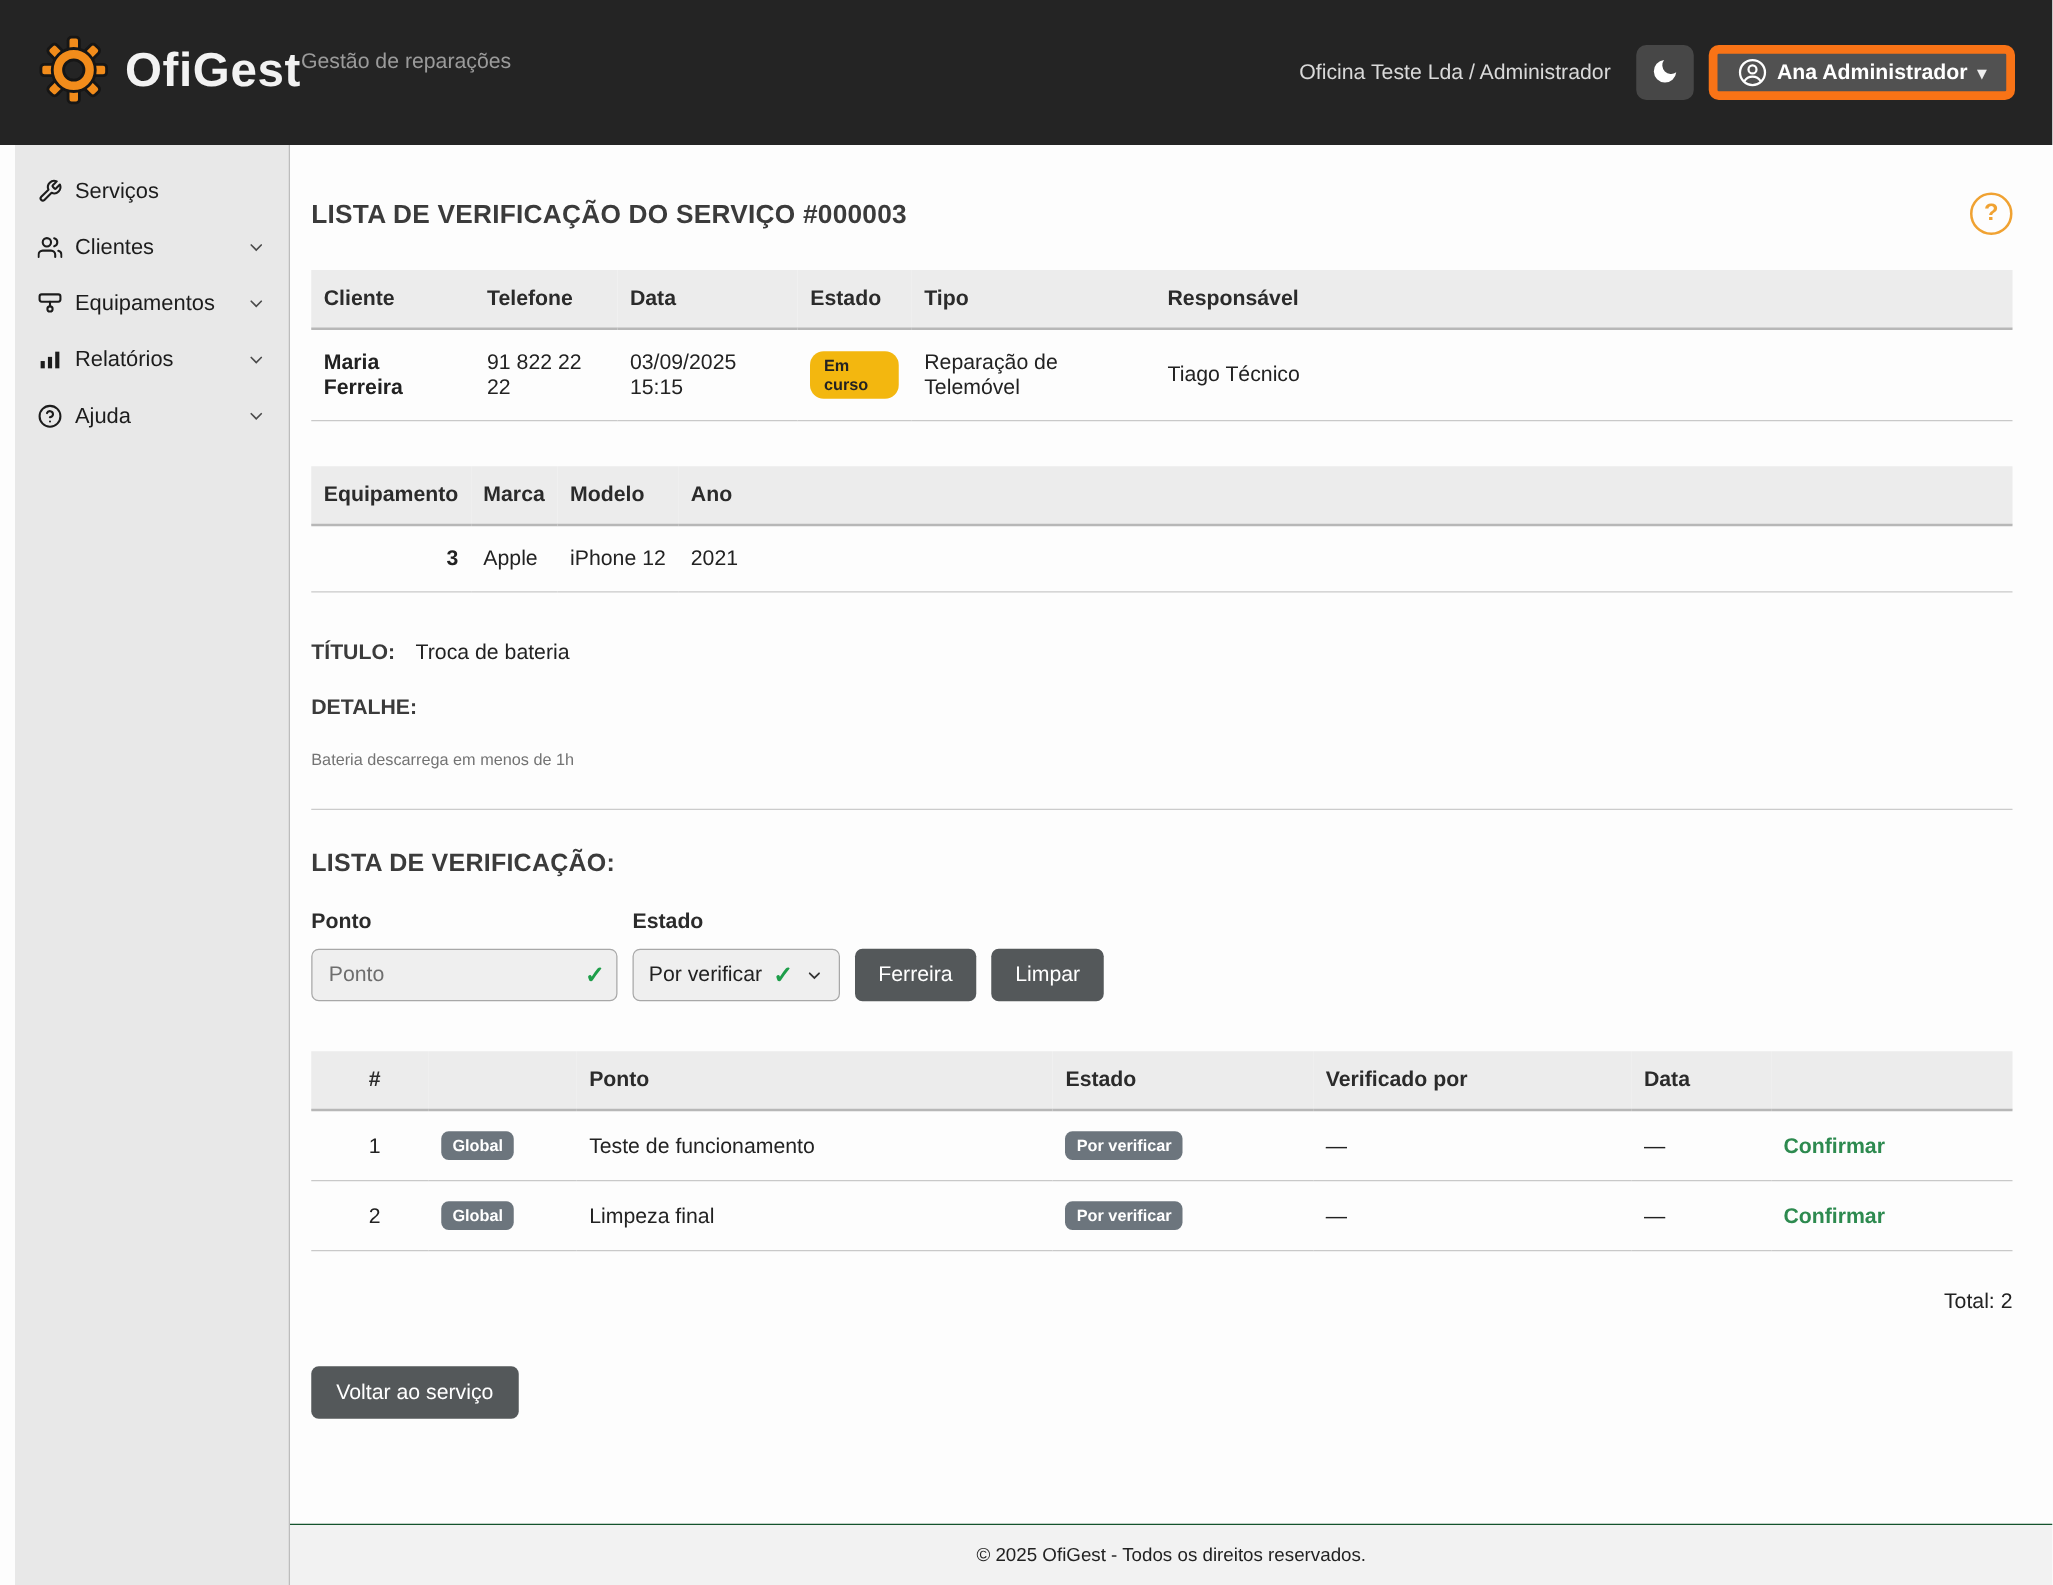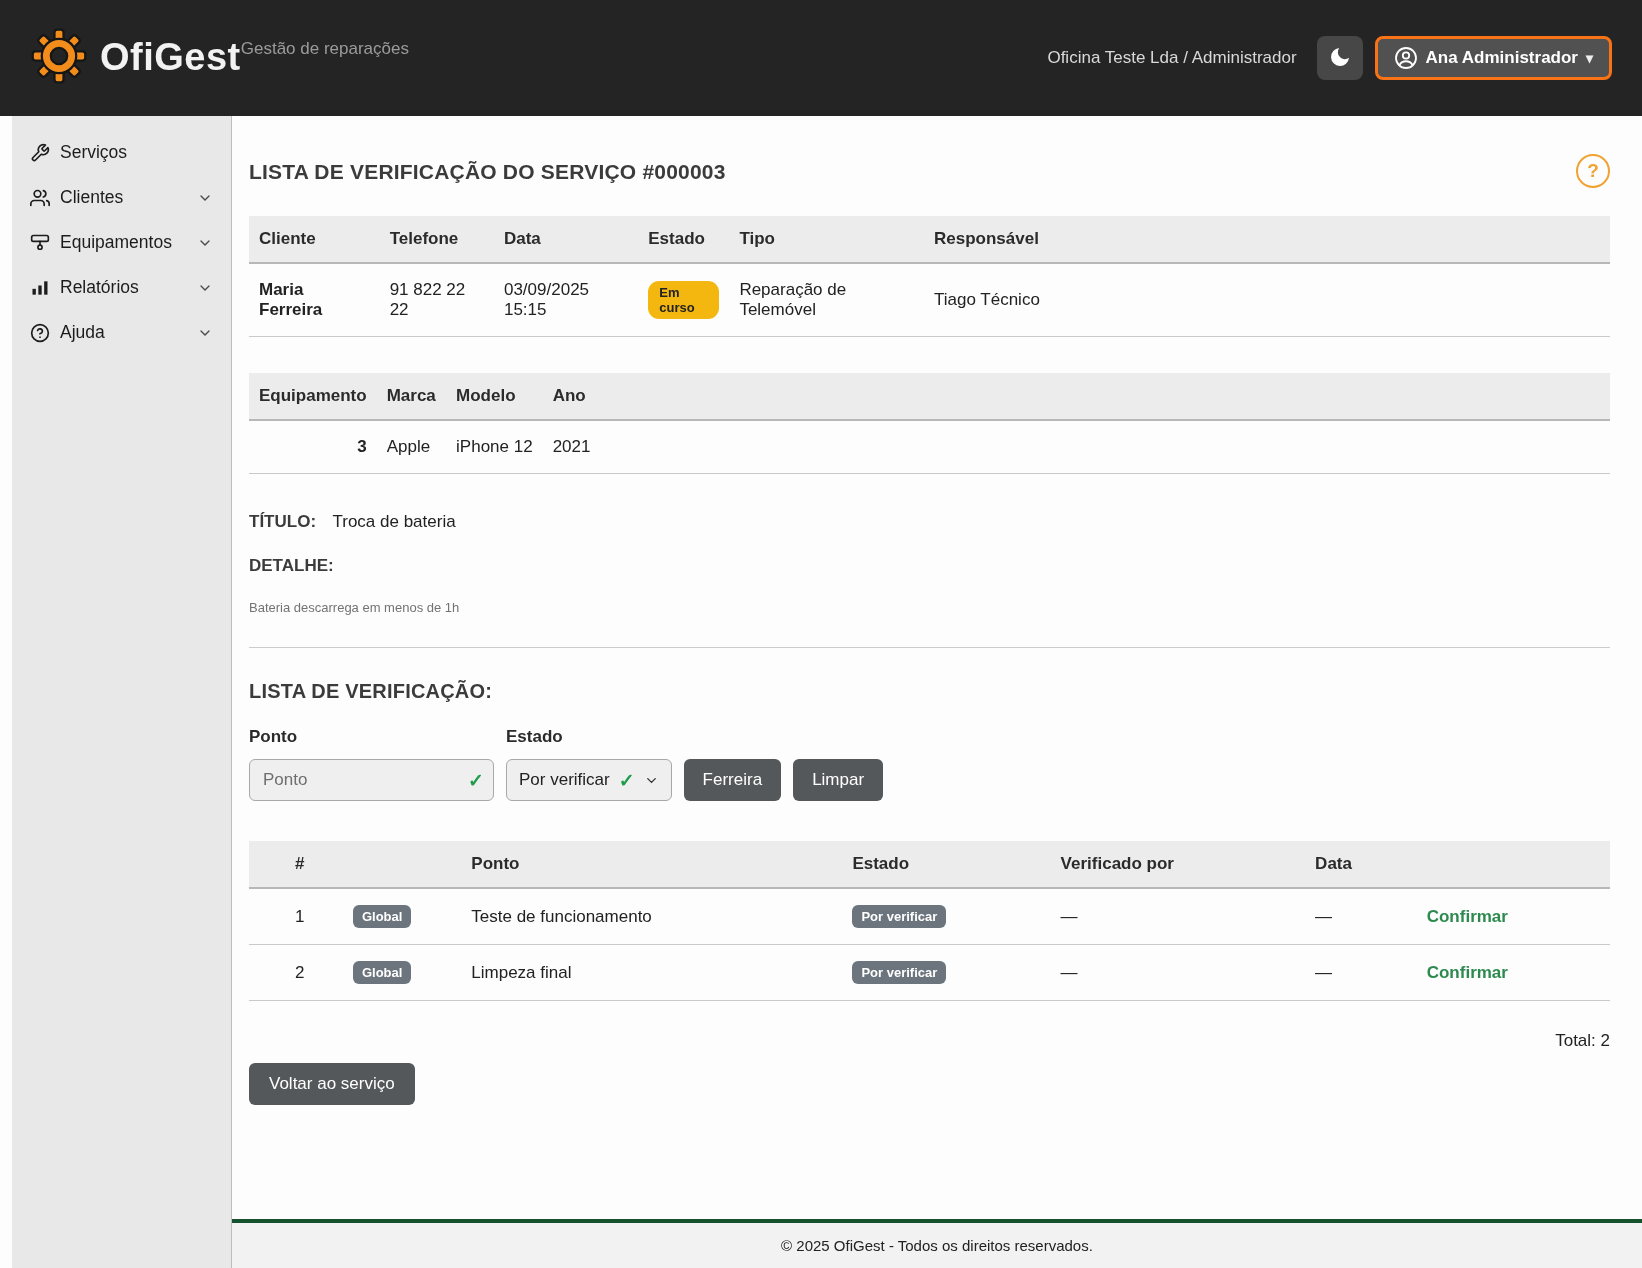--- a/index.html
+++ b/index.html
@@ -10,21 +10,21 @@
   
   .topbar { height:116px; background:#242424; display:flex; align-items:center; padding:0 30px; flex:0 0 auto; }
   .logo { display:flex; align-items:center; gap:12px; cursor:pointer; }
   .logo-text { display:flex; line-height:1.05; }
   .logo-title { font-size:38px; font-weight:bold; color:#f2f2f2; letter-spacing:0.5px; }
   .logo-sub { font-size:17px; color:#9b9b9b; margin-top:2px; }
   .topbar-spacer { flex:1; }
   .breadcrumb { color:#d9d9d9; font-size:17px; margin-right:20px; }
   .icon-btn { width:46px; height:44px; background:#474747; border:none; border-radius:8px;
               display:flex; align-items:center; justify-content:center; cursor:pointer; margin-right:12px; }
-  .user-btn { height:44px; background:#515151; border:3px solid #f97316; border-radius:8px;
+  .user-btn { height:44px; background:#515151; border:7px solid #f97316; border-radius:8px;
               display:flex; align-items:center; gap:8px; padding:0 16px; cursor:pointer;
               color:#fff; font-size:17px; font-weight:bold; }
   .caret { font-size:14px; color:#eee; }
 
   
   .body { flex:1; display:flex; min-height:0;padding-left:12px; }
   .sidebar { width:220px; flex:0 0 220px; background:#e8e8e8; border-right:1px solid #bdbdbd; padding-top:14px; }
   .side-item { display:flex; align-items:center; gap:10px; padding:12px 18px; font-size:17.5px; color:#1c1c1c; cursor:pointer; }
   .side-item svg { flex:0 0 auto; }
   .side-chevron { margin-left:auto; color:#4a4a4a; display:flex; }
@@ -75,23 +75,23 @@
   .select-chevron { display:flex; color:#333; }
   .btn-dark { height:42px; background:#54585a; color:#fff; border:none; border-radius:6px;
               font-size:17px; padding:0 19px; cursor:pointer; font-family:"Liberation Sans",sans-serif; }
   .btn-dark + .btn-dark { margin-left:0; }
 
   .tbl-check { margin-top:40px; }
   .tbl-check th.col-num, .tbl-check td.col-num { padding-left:46px; }
   .link-green { color:#2d8a4f; font-weight:bold; text-decoration:none; cursor:pointer; font-size:17px; }
 
   .total-row { text-align:right; font-size:17px; color:#222; margin-top:30px; }
-  .back-btn { margin-top:12px; display:inline-block; padding:11px 20px; height:auto; }
-
-  .footer { flex:0 0 auto; height:49px; background:#f2f2f2; border-top:4px solid #14532d;
+  .back-btn { margin-top:42px; display:inline-block; padding:11px 20px; height:auto; }
+
+  .footer { flex:0 0 auto; height:49px; background:#f2f2f2; border-top:1px solid #14532d;
             display:flex; align-items:center; justify-content:center; font-size:15px; color:#222; }
 </style>
 </head>
 <body>
 
 <div class="app">
 
   <header class="topbar">
     <div class="logo">
       <span>

